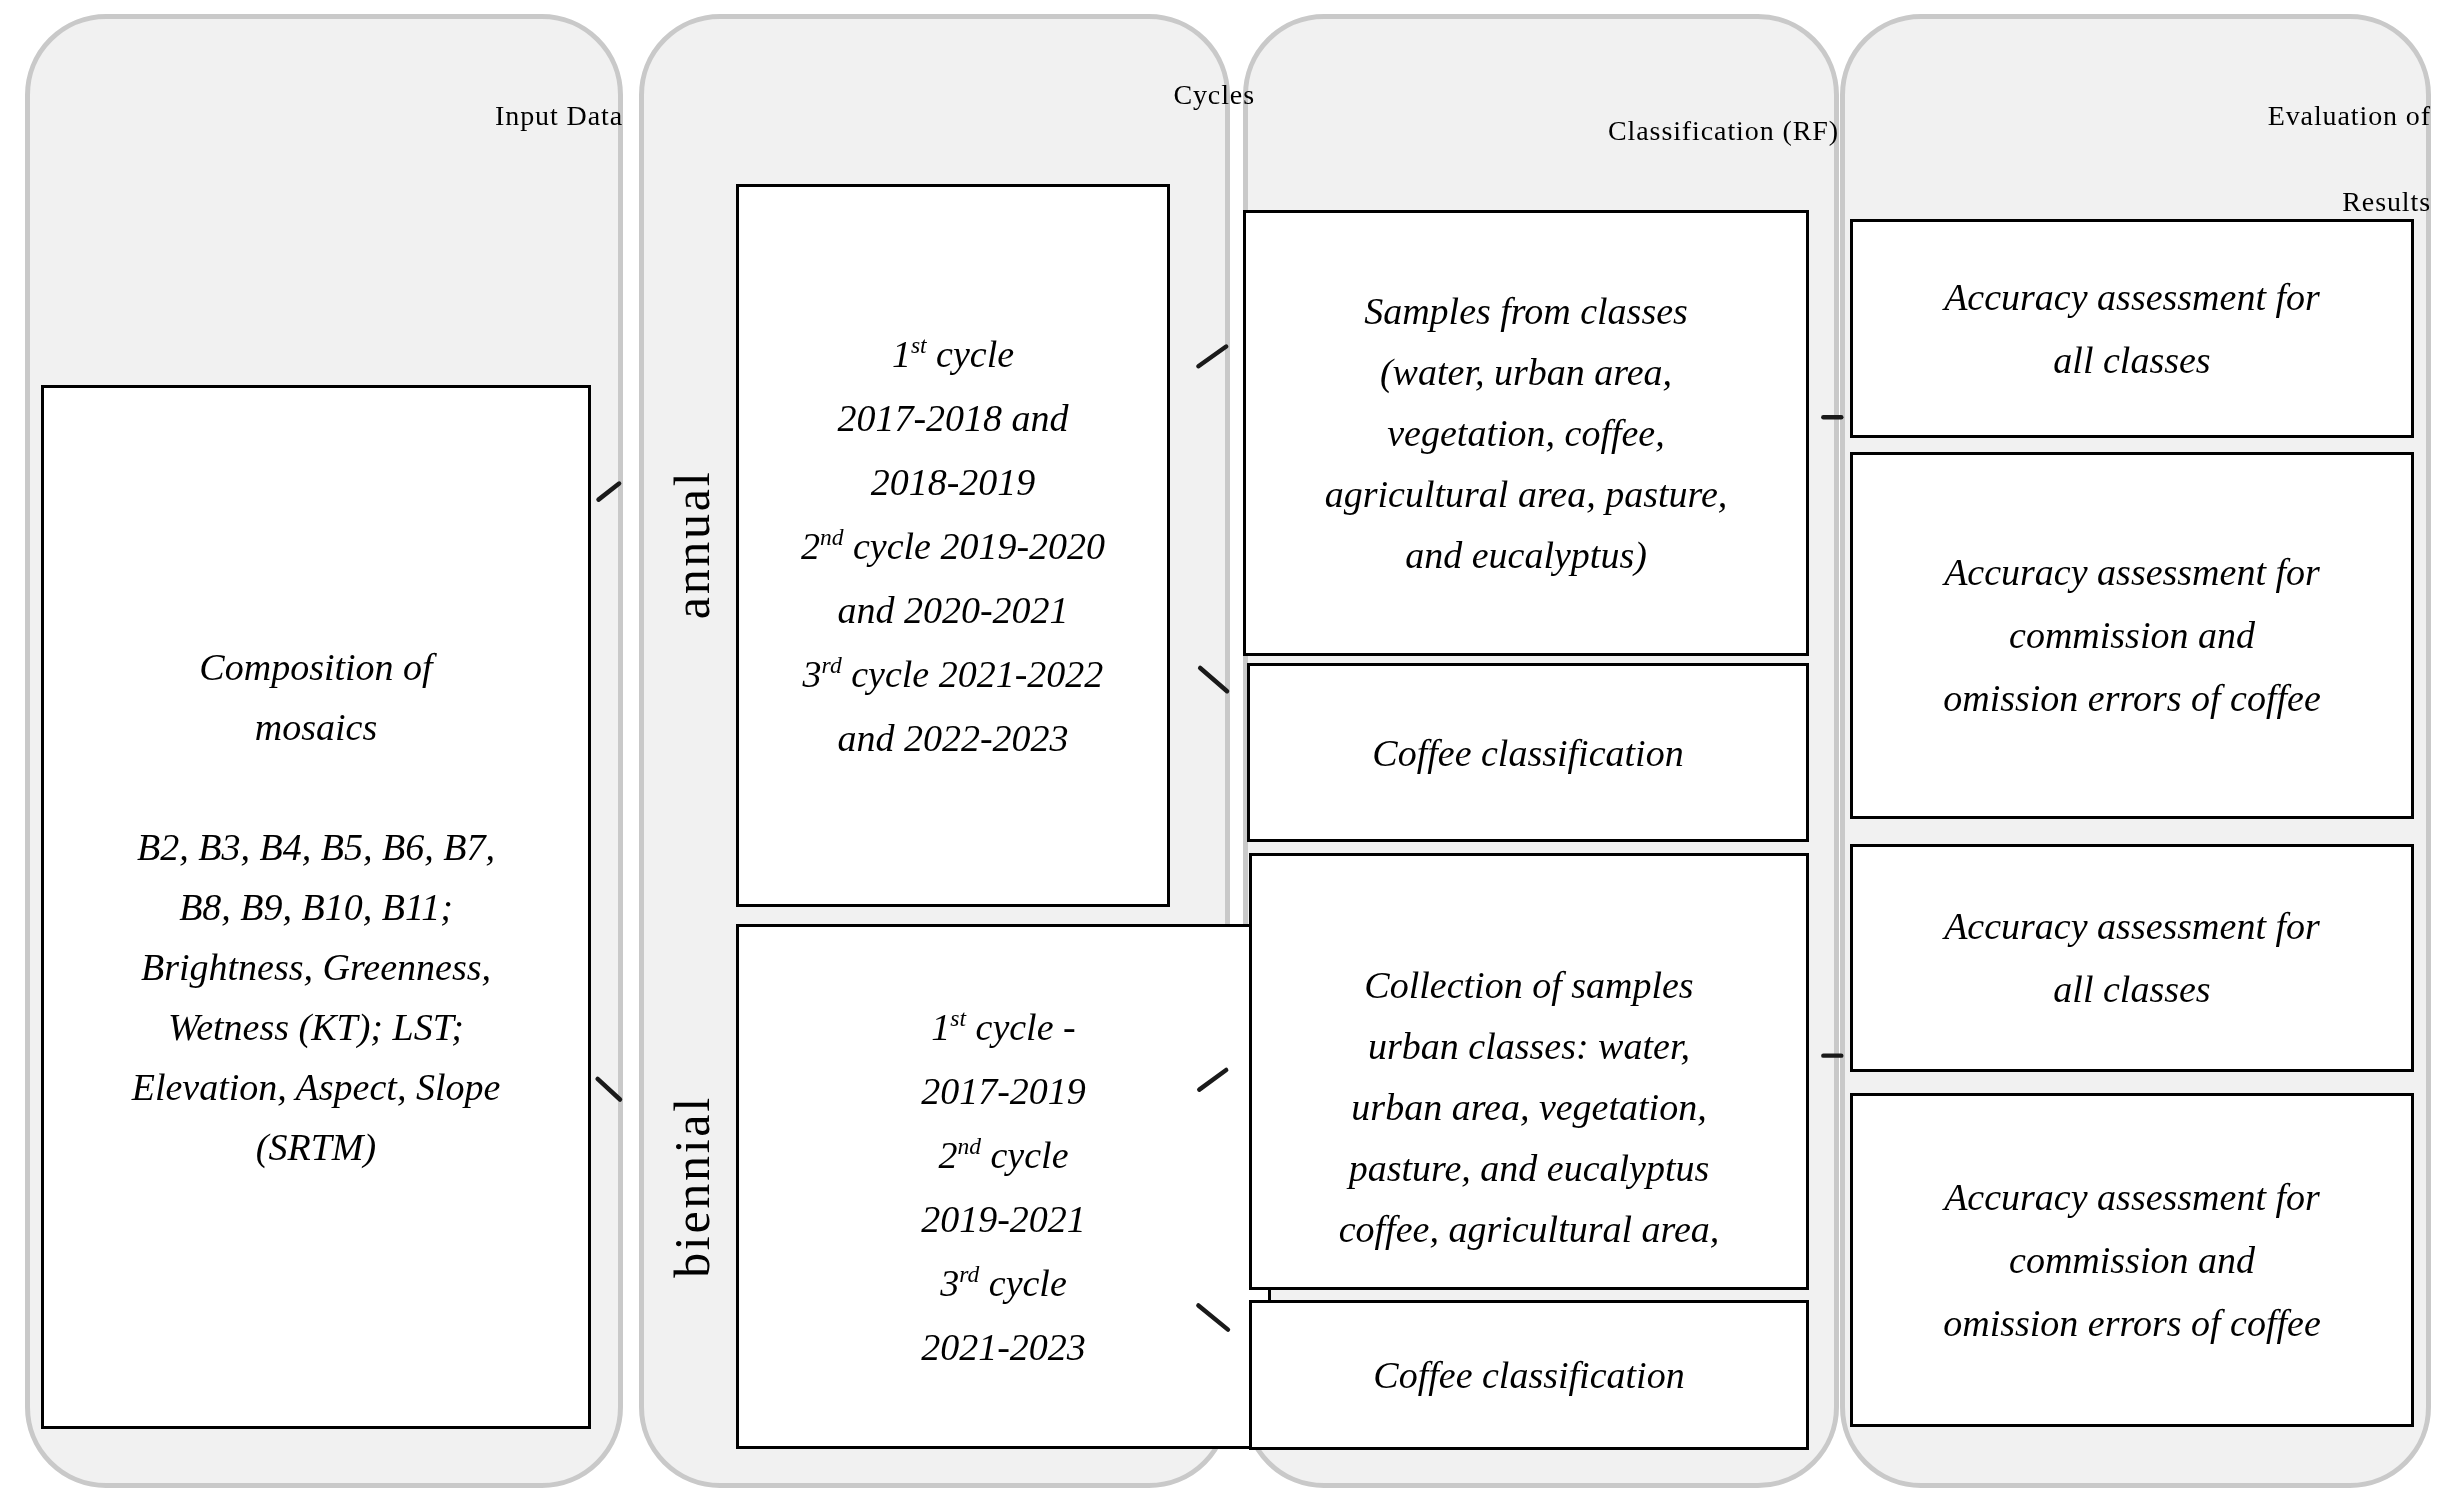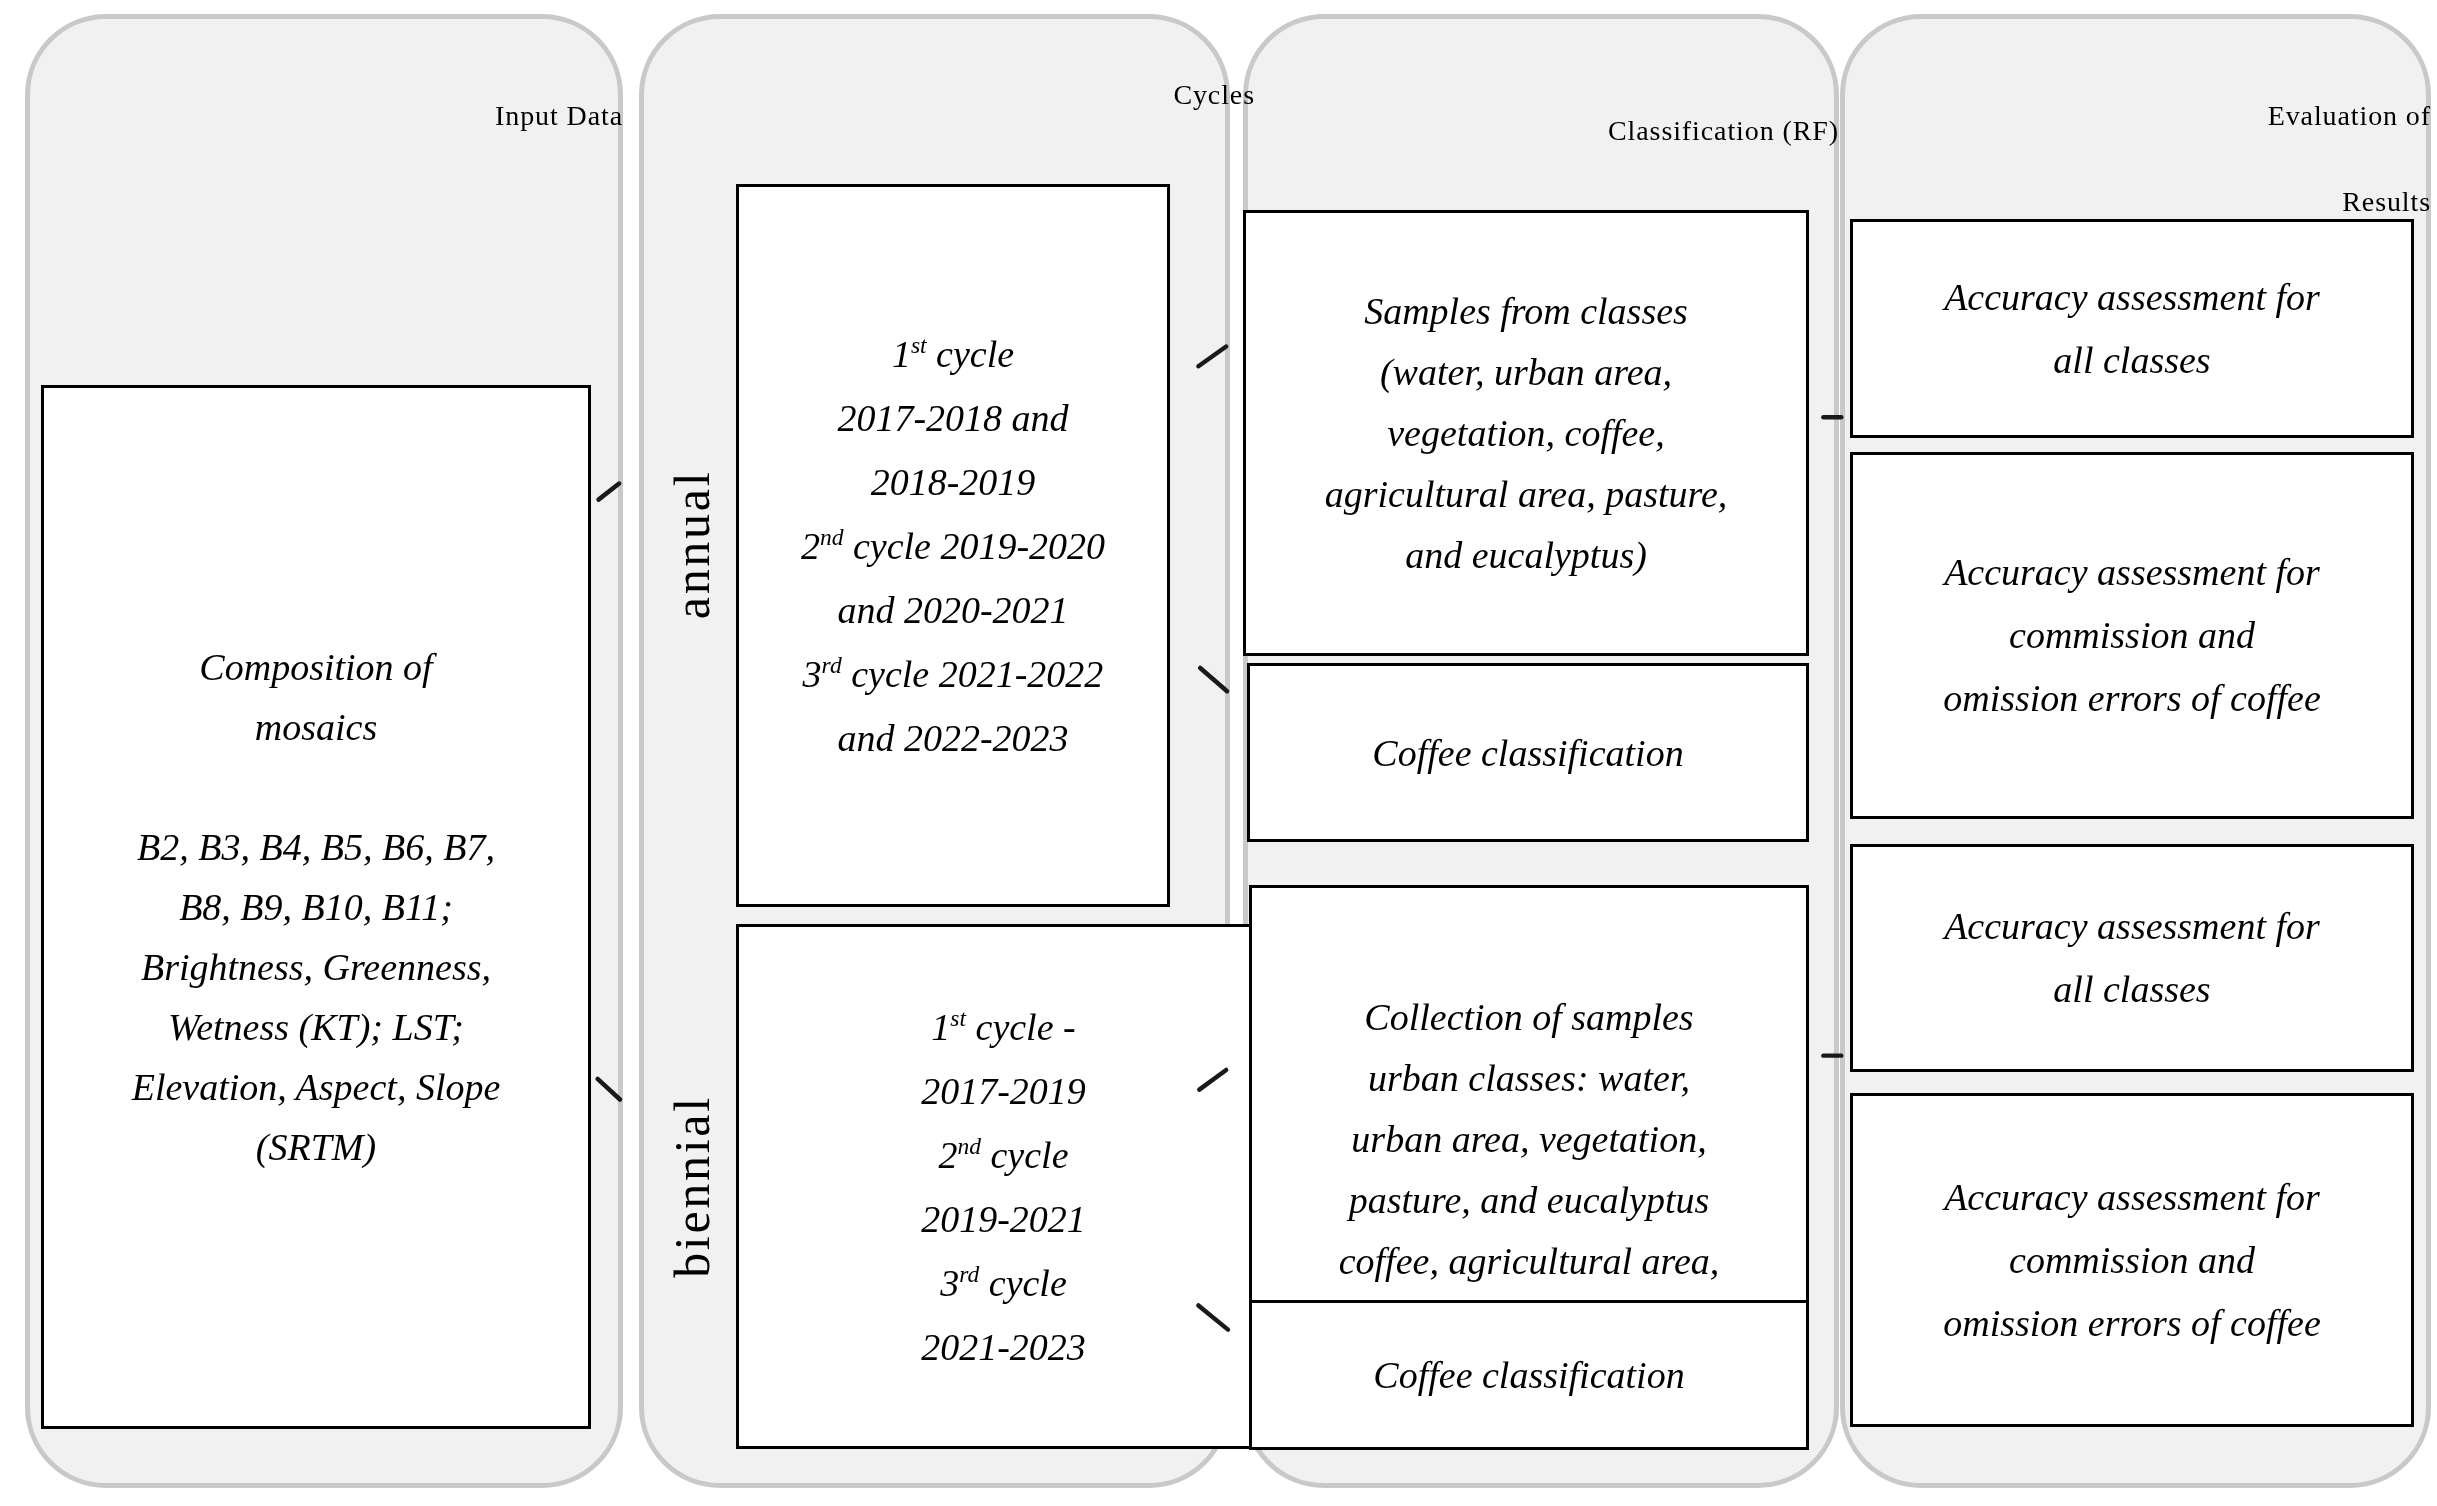--- a/index.html
+++ b/index.html
@@ -122,21 +122,21 @@
     </div>
 
   <div class="wbox box-samples" style="left:1243px;top:210px;width:566px;height:446px;">
       <div class="line">Samples from classes</div>
       <div class="line">(water, urban area,</div>
       <div class="line">vegetation, coffee,</div>
       <div class="line">agricultural area, pasture,</div>
       <div class="line">and eucalyptus)</div>
     </div>
   <div class="wbox box-coffee" style="left:1247px;top:663px;width:562px;height:179px;">Coffee classification</div>
-  <div class="wbox box-collection" style="left:1249px;top:853px;width:560px;height:437px;margin-top:32px;">
+  <div class="wbox box-collection" style="left:1249px;top:853px;width:560px;height:437px;">
       <div class="line">Collection of samples</div>
       <div class="line">urban classes: water,</div>
       <div class="line">urban area, vegetation,</div>
       <div class="line">pasture, and eucalyptus</div>
       <div class="line">coffee, agricultural area,</div>
     </div>
   <div class="wbox box-coffee" style="left:1249px;top:1300px;width:560px;height:150px;">Coffee classification</div>
 
   <div class="wbox acc-box" style="left:1850px;top:219px;width:564px;height:219px;">
       <div class="line">Accuracy assessment for</div>

